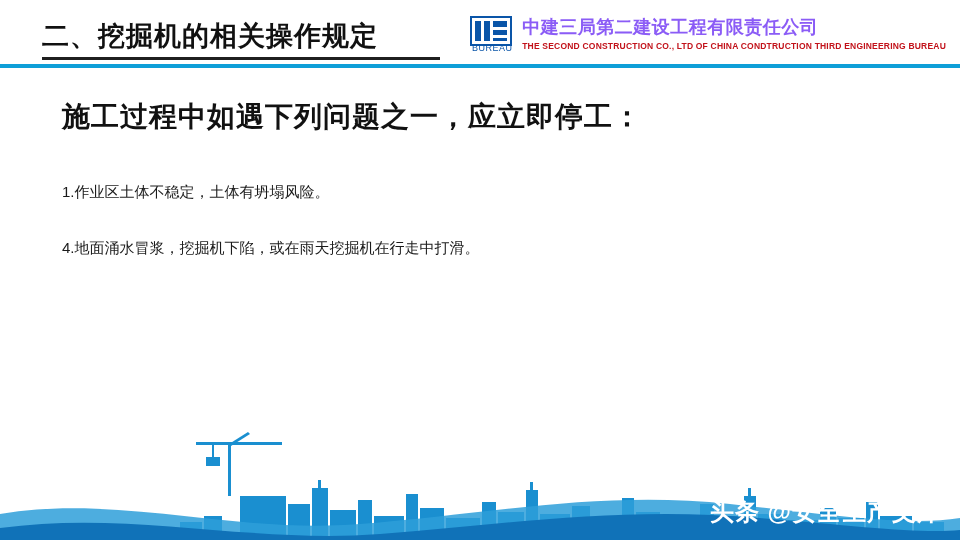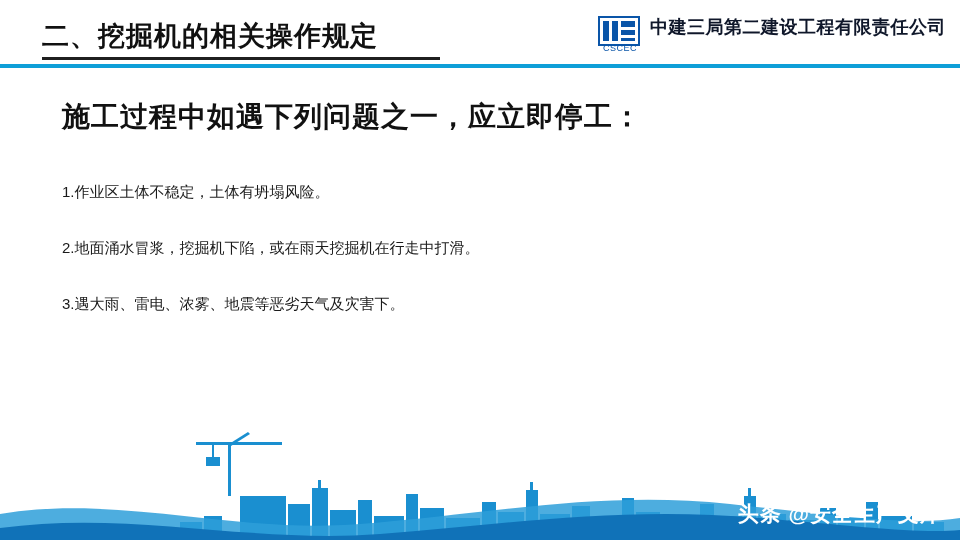--- a/index.html
+++ b/index.html
@@ -96,21 +96,21 @@
     text-align: center;
   }
   .company-names {
     display: flex;
     flex-direction: column;
     justify-content: flex-start;
   }
   .company-cn {
     font-size: 18px;
     font-weight: bold;
-    color: #0f172a;
+    color: #8b5cf6;
     letter-spacing: 0.5px;
     line-height: 22px;
     white-space: nowrap;
   }
   .company-en {
     font-size: 8.5px;
     font-weight: bold;
     color: #c2121a;
     letter-spacing: 0.2px;
     line-height: 13px;
@@ -149,21 +149,21 @@
     left: 0;
     bottom: 0;
     width: 960px;
     height: 110px;
     overflow: hidden;
   }
   .watermark {
     position: absolute;
     right: 18px;
     bottom: 12px;
-    font-size: 21px;
+    font-size: 24px;
     font-weight: bold;
     color: #ffffff;
     letter-spacing: 1px;
     z-index: 5;
     white-space: nowrap;
   }
 </style>
 </head>
 <body>
 
@@ -174,35 +174,35 @@
     <div class="header-rule"></div>
 
     <div class="company">
       <div class="logo-mark">
         <div class="cbox"></div>
         <div class="cbar b1"></div>
         <div class="cbar b2"></div>
         <div class="cbar b3"></div>
         <div class="cbar b4"></div>
         <div class="cbar b5"></div>
-        <div class="logo-text">CSCEC</div>
+        <div class="logo-text">BUREAU</div>
       </div>
       <div class="company-names">
         <div class="company-cn">中建三局第二建设工程有限责任公司</div>
+        <div class="company-en">THE SECOND CONSTRUCTION CO., LTD OF CHINA CONDTRUCTION THIRD ENGINEERING BUREAU</div>
       </div>
     </div>
     <div class="header-underline"></div>
   </div>
 
   <div class="subtitle">施工过程中如遇下列问题之一，应立即停工：</div>
 
   <div class="items">
     <div class="item">1.作业区土体不稳定，土体有坍塌风险。</div>
-    <div class="item">2.地面涌水冒浆，挖掘机下陷，或在雨天挖掘机在行走中打滑。</div>
-    <div class="item">3.遇大雨、雷电、浓雾、地震等恶劣天气及灾害下。</div>
+    <div class="item">4.地面涌水冒浆，挖掘机下陷，或在雨天挖掘机在行走中打滑。</div>
   </div>
 
   <div class="bottom">
     <svg width="960" height="110" viewBox="0 0 960 110" xmlns="http://www.w3.org/2000/svg">
 
       <g fill="#1a8fd0">
         <rect x="228" y="14" width="3" height="52"></rect>
         <rect x="196" y="12" width="86" height="3"></rect>
         <rect x="228" y="14" width="3" height="6"></rect>
         <polygon points="229,14 248,2 250,4 231,16"></polygon>

